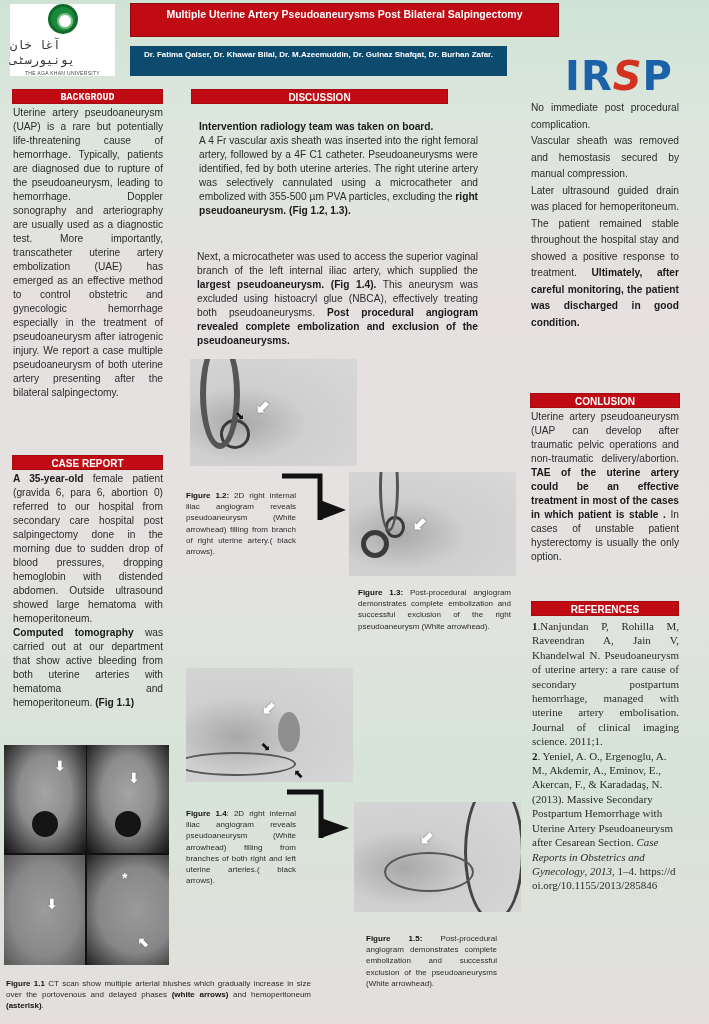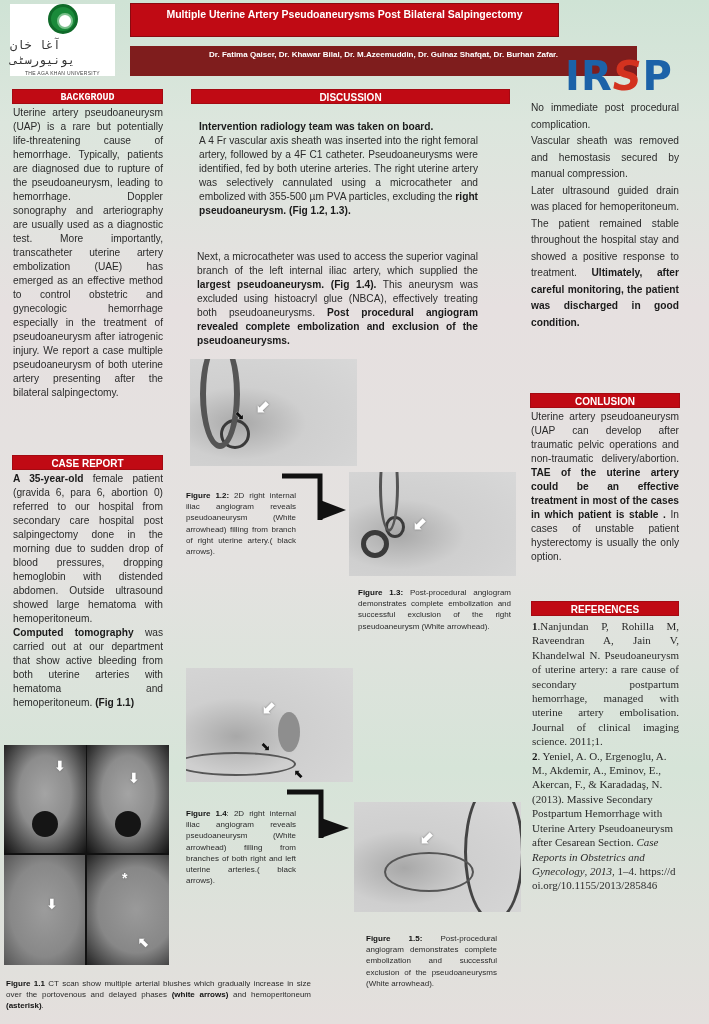--- a/index.html
+++ b/index.html
@@ -25,21 +25,21 @@
   }
   .aku-urdu { font-family: Liberation Mono, monospace; font-size: 12px; color: #333; margin-top: 4px; }
   .aku-name { font-size: 5px; letter-spacing: 0.3px; color: #444; margin-top: 2px; }
 
   .title-box {
     left: 130px; top: 3px; width: 429px; height: 34px; background: #c00a14;
     color: #fff; font-weight: bold; font-size: 10.5px; line-height: 14px;
     text-align: center; padding-top: 3px; border: 1px solid #8a0a10;
   }
   .authors-box {
-    left: 130px; top: 46px; width: 507px; height: 30px; background: #7f1d1d;
+    left: 130px; top: 46px; width: 377px; height: 30px; background: #0c4a6e;
     color: #fff; font-weight: bold; font-size: 8px; line-height: 12px; text-align: center; padding-top: 3px;
   }
   .irsp-logo {
     left: 565px; top: 14px; width: 140px; height: 55px;
     font-family: "DejaVu Sans", sans-serif; font-weight: bold; font-size: 40px; color: #1c62a8;
     letter-spacing: 1px; line-height: 50px; margin-top: 37px;
   }
   .irsp-logo .s { color: #d3321f; font-style: italic; }
 
   .section-bar {
@@ -116,21 +116,21 @@
   <span class="wa" style="left:50px; top:12px; font-size:14px;">⬇</span>
   <span class="wa" style="left:124px; top:24px; font-size:14px;">⬇</span>
   <span class="wa" style="left:42px; top:150px; font-size:14px;">⬇</span>
   <span class="wa" style="left:134px; top:188px; font-size:14px;">⬉</span>
   <span class="wa" style="left:118px; top:124px; font-size:14px;">*</span>
 </div>
 <div class="caption" style="left:6px; top:978px; width:305px;">
   <b>Figure 1.1</b><span> CT scan show multiple arterial blushes which gradually increase in size over the portovenous and delayed phases </span><b>(white arrows)</b><span> and hemoperitoneum </span><b>(asterisk)</b><span>.</span>
 </div>
 
-<div class="section-bar" style="left:191px; top:89px; width:319px;">DISCUSSION</div>
+<div class="section-bar" style="left:191px; top:89px; width:257px;">DISCUSSION</div>
 <div class="text" style="left:199px; top:120px; width:279px;">
   <b>Intervention radiology team was taken on board.</b><br>
   <span>A 4 Fr vascular axis sheath was inserted into the right femoral artery, followed by a 4F C1 catheter. Pseudoaneurysms were identified, fed by both uterine arteries. The right uterine artery was selectively cannulated using a microcatheter and embolized with 355-500 µm PVA particles, excluding the </span><b>right pseudoaneurysm. (Fig 1.2, 1.3).</b>
 </div>
 <div class="text" style="left:197px; top:250px; width:281px;">
   <span>Next, a microcatheter was used to access the superior vaginal branch of the left internal iliac artery, which supplied the </span><b>largest pseudoaneurysm. (Fig 1.4).</b><span> This aneurysm was excluded using histoacryl glue (NBCA), effectively treating both pseudoaneurysms. </span><b>Post procedural angiogram revealed complete embolization and exclusion of the pseudoaneurysms.</b>
 </div>
 
 <div class="angio" style="left:190px; top:359px; width:167px; height:107px;">
   <div class="vessel" style="left:30px; top:60px; width:30px; height:30px;"></div>

